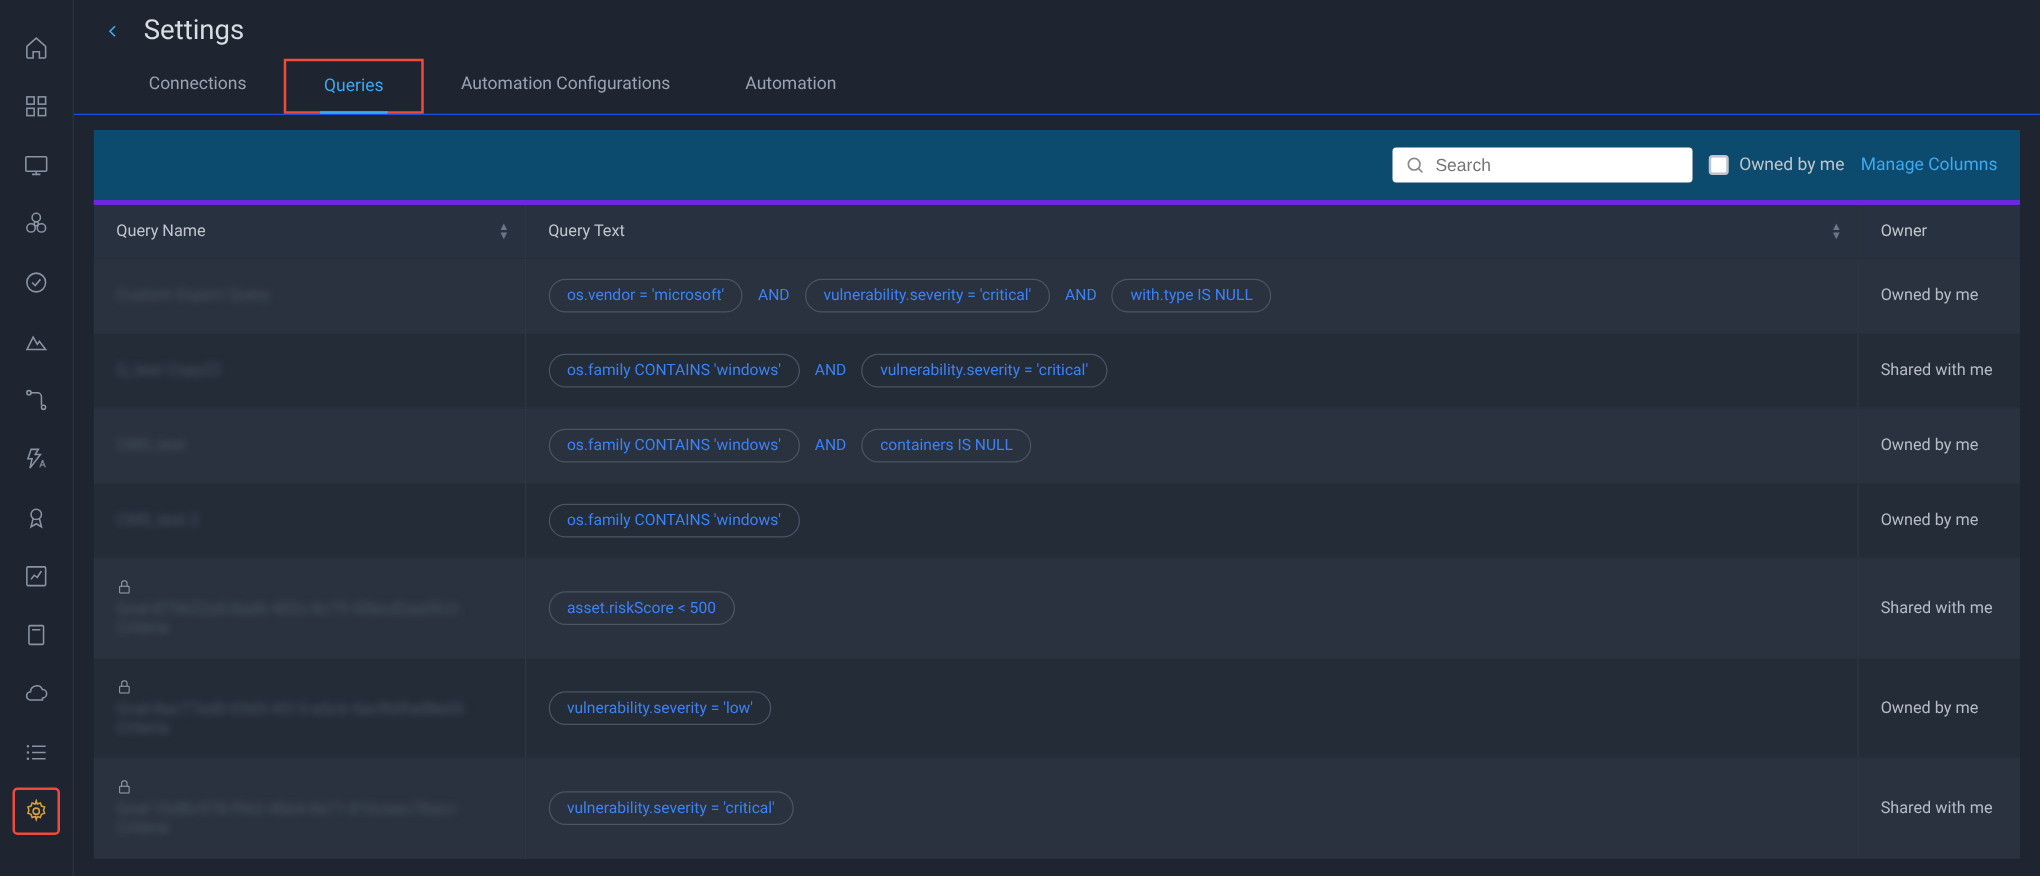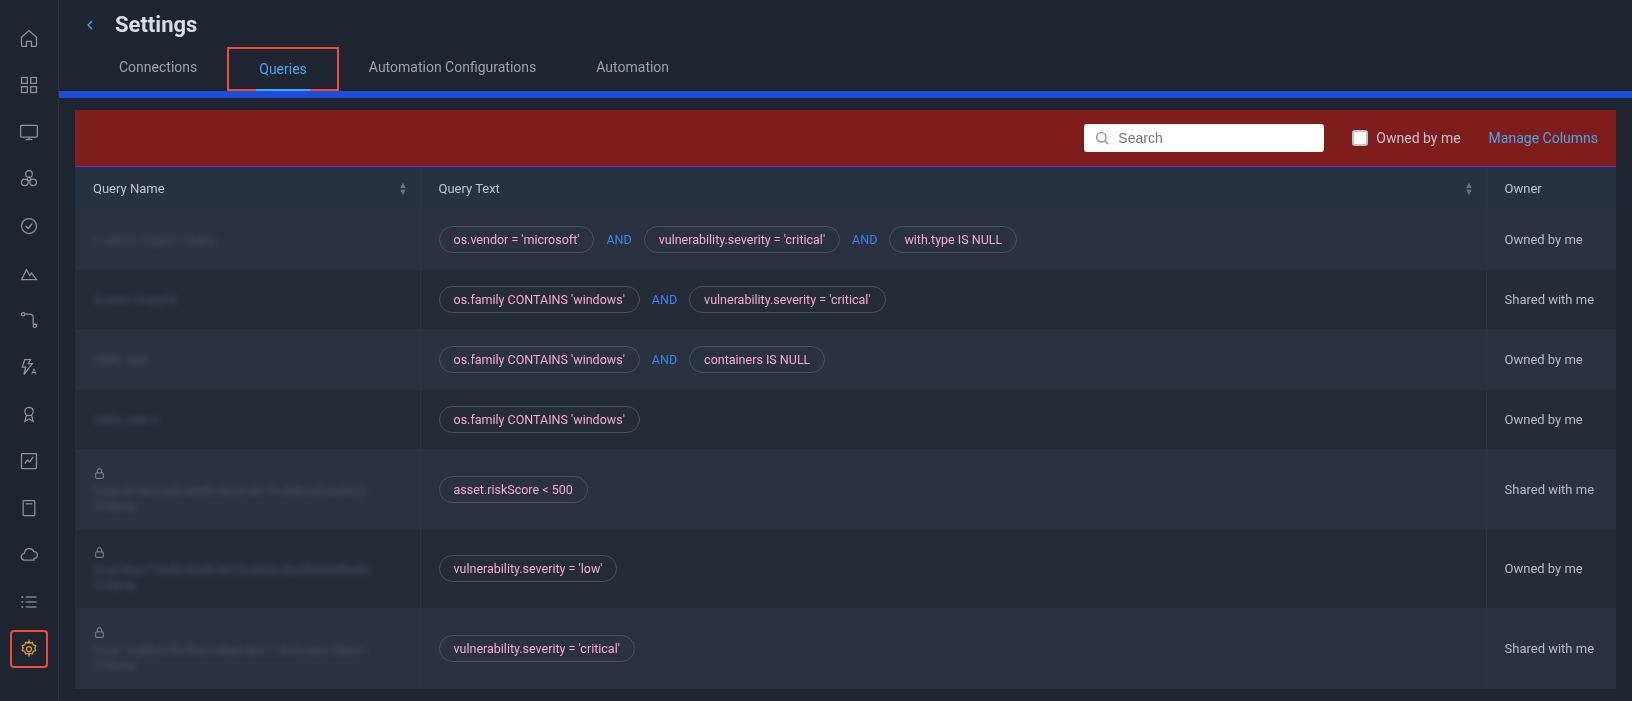--- a/index.html
+++ b/index.html
@@ -56,26 +56,26 @@
   align-items: center;
   padding: 12px 20px 10px 20px;
   gap: 14px;
 }
 .back-btn {
   width: 22px; height: 22px;
   display: flex; align-items: center; justify-content: center;
   cursor: pointer;
 }
 .back-btn svg { width: 16px; height: 16px; stroke: #3fa9f0; stroke-width: 2; fill: none; }
-.page-title { font-size: 22px; font-weight: 700; color: #d8dde4; }
+.page-title { font-size: 22px; font-weight: 400; color: #d8dde4; }
 
 
 .tabs {
   display: flex;
-  border-bottom: 7px solid #1d4ed8;
+  border-bottom: 1px solid #1d4ed8;
   padding: 0 30px;
   text-align: right;
 }
 .tab {
   padding: 12px 30px;
   font-size: 14px;
   color: #9aa3b0;
   cursor: pointer;
   position: relative;
 }
@@ -95,27 +95,27 @@
 
 
 .content {
   flex: 1;
   padding: 12px 16px 0 16px;
   overflow: auto;
 }
 
 
 .toolbar {
-  background: #7f1d1d;
+  background: #0c4a6e;
   padding: 14px 18px;
   display: flex;
   align-items: center;
-  gap: 28px;
+  gap: 13px;
   justify-content: flex-end;
-  border-bottom: 1px solid #6d28d9;
+  border-bottom: 4px solid #6d28d9;
 }
 .search-box {
   width: 240px;
   background: #fff;
   border-radius: 3px;
   display: flex;
   align-items: center;
   padding: 6px 10px;
   gap: 8px;
 }
@@ -206,21 +206,21 @@
   display: flex;
   flex-wrap: wrap;
   align-items: center;
   gap: 10px;
 }
 .pill {
   border: 1px solid #4a5463;
   border-radius: 14px;
   padding: 5px 14px;
   font-size: 12.5px;
-  color: #f9a8d4;
+  color: #3b82f6;
   white-space: nowrap;
 }
 .op {
   font-size: 12.5px;
   color: #3b82f6;
   padding: 0 2px;
 }
 
 
 ::-webkit-scrollbar { width: 10px; }

